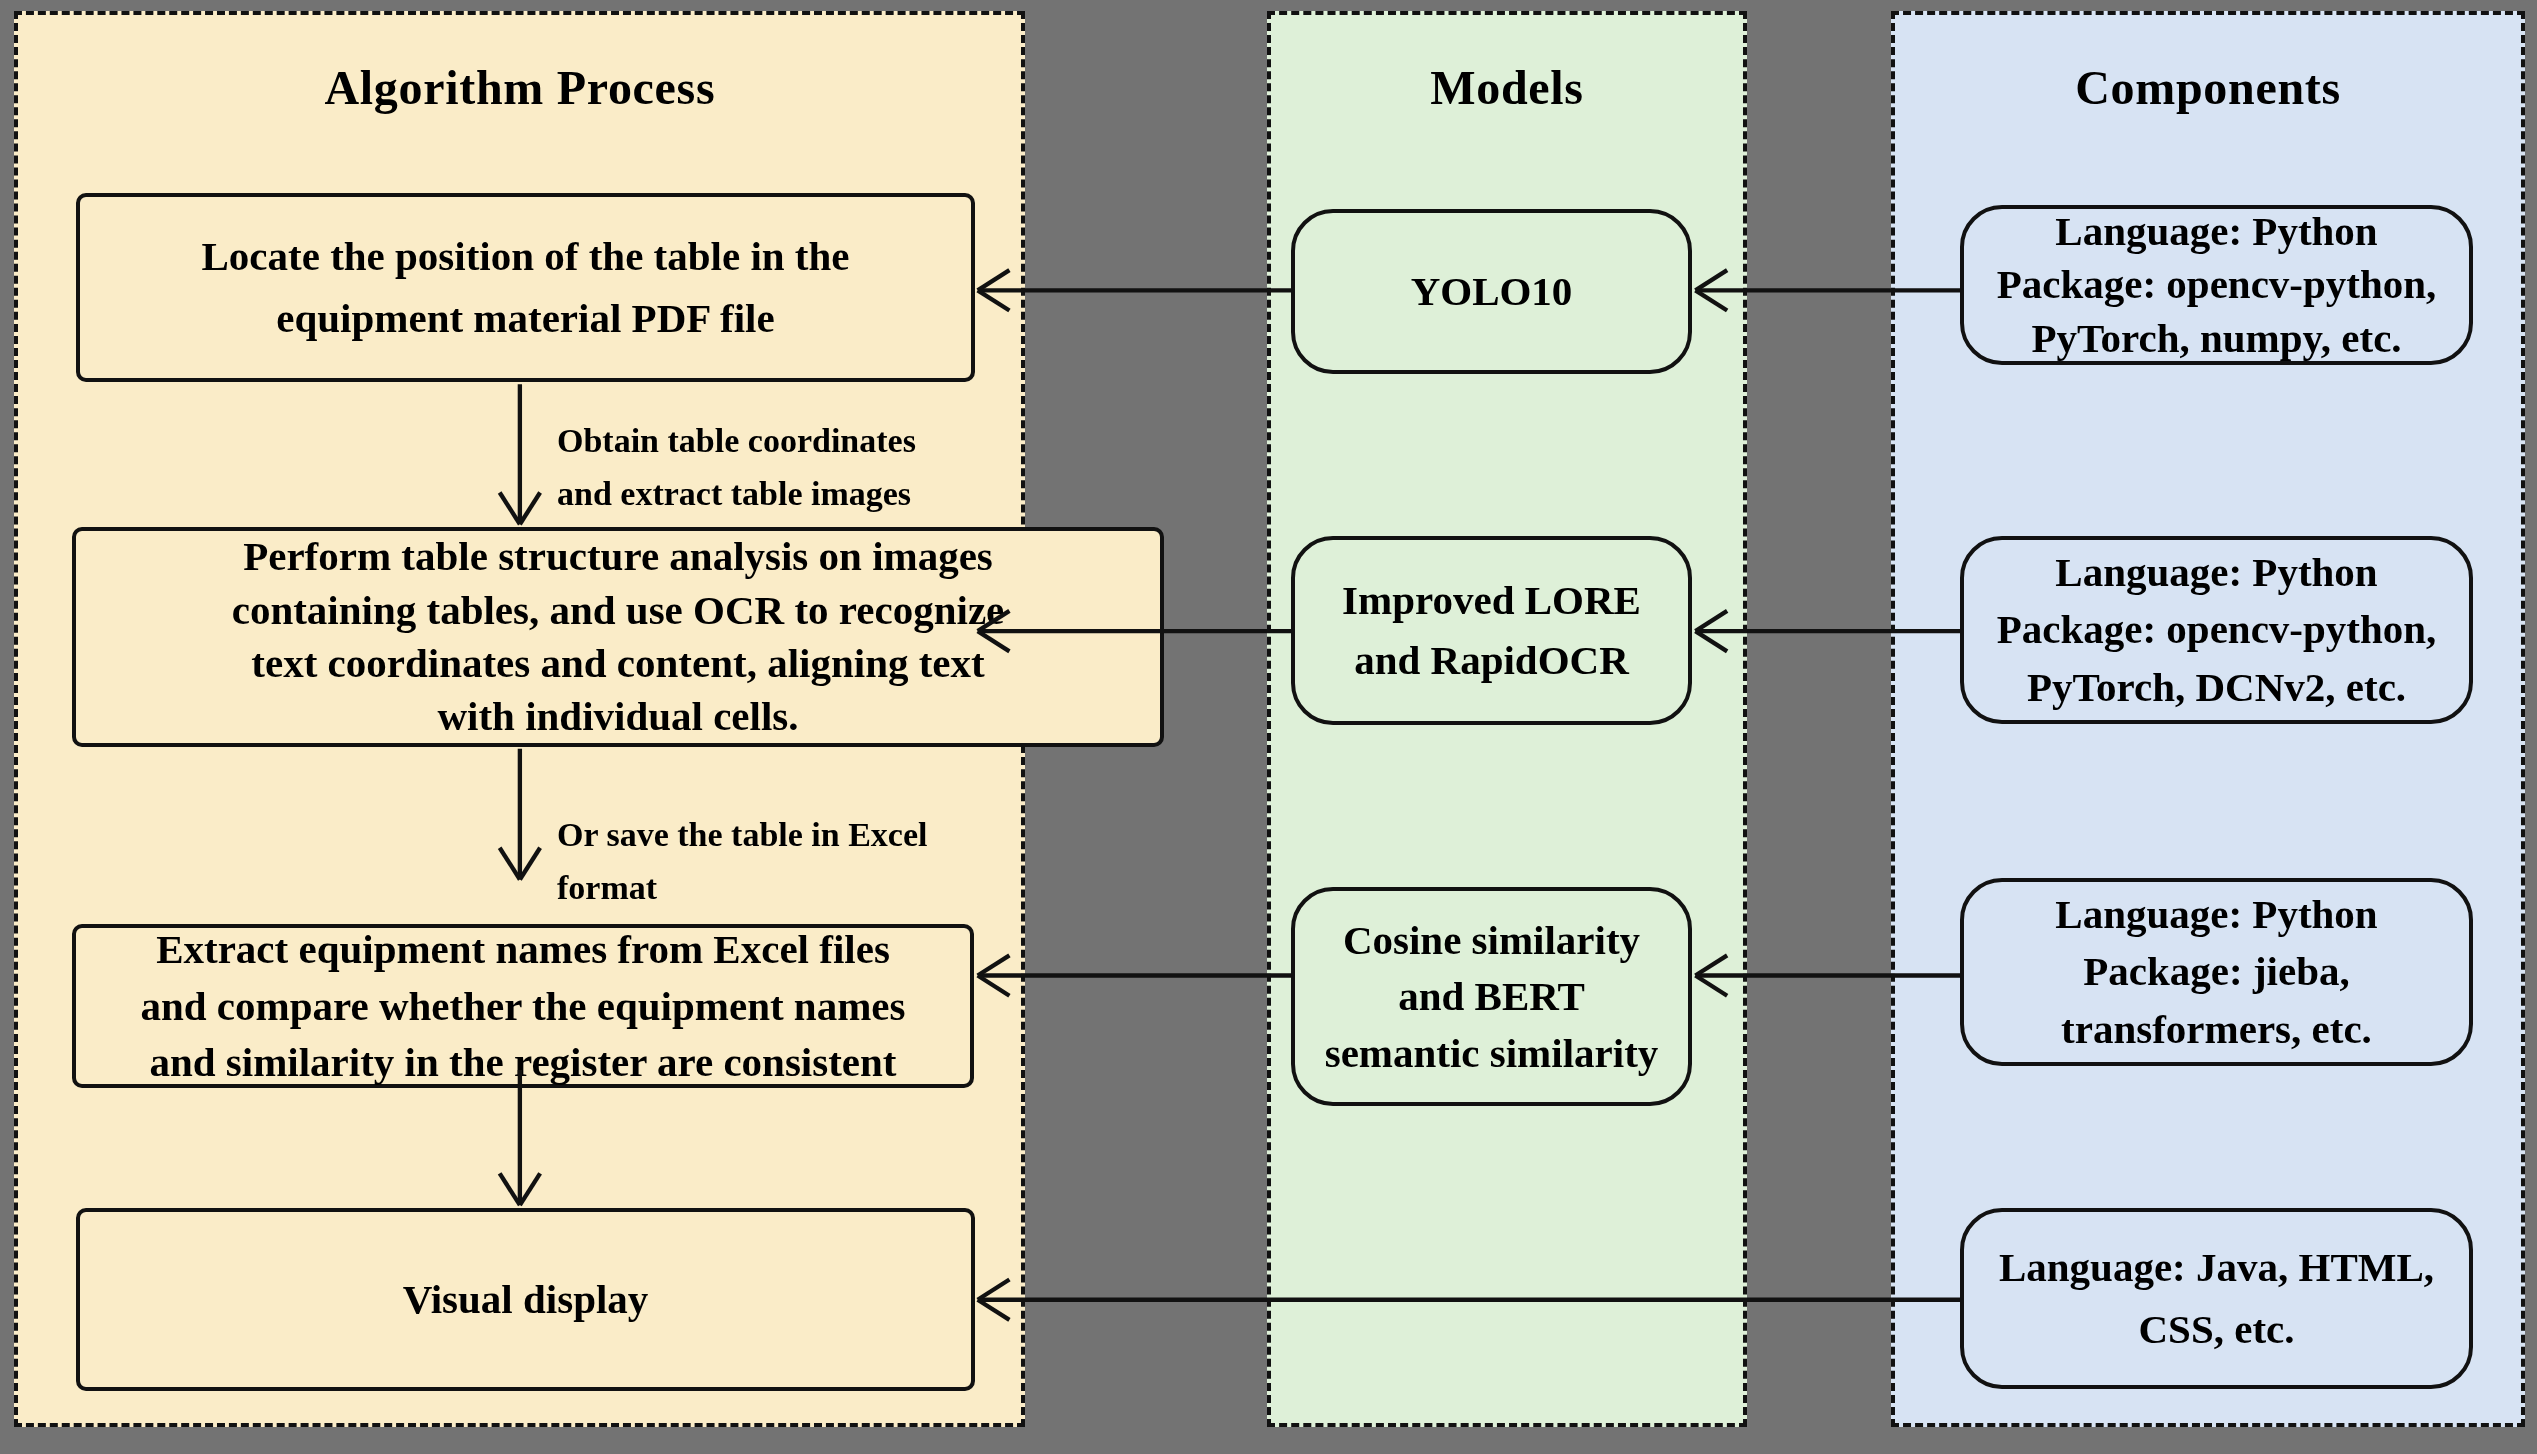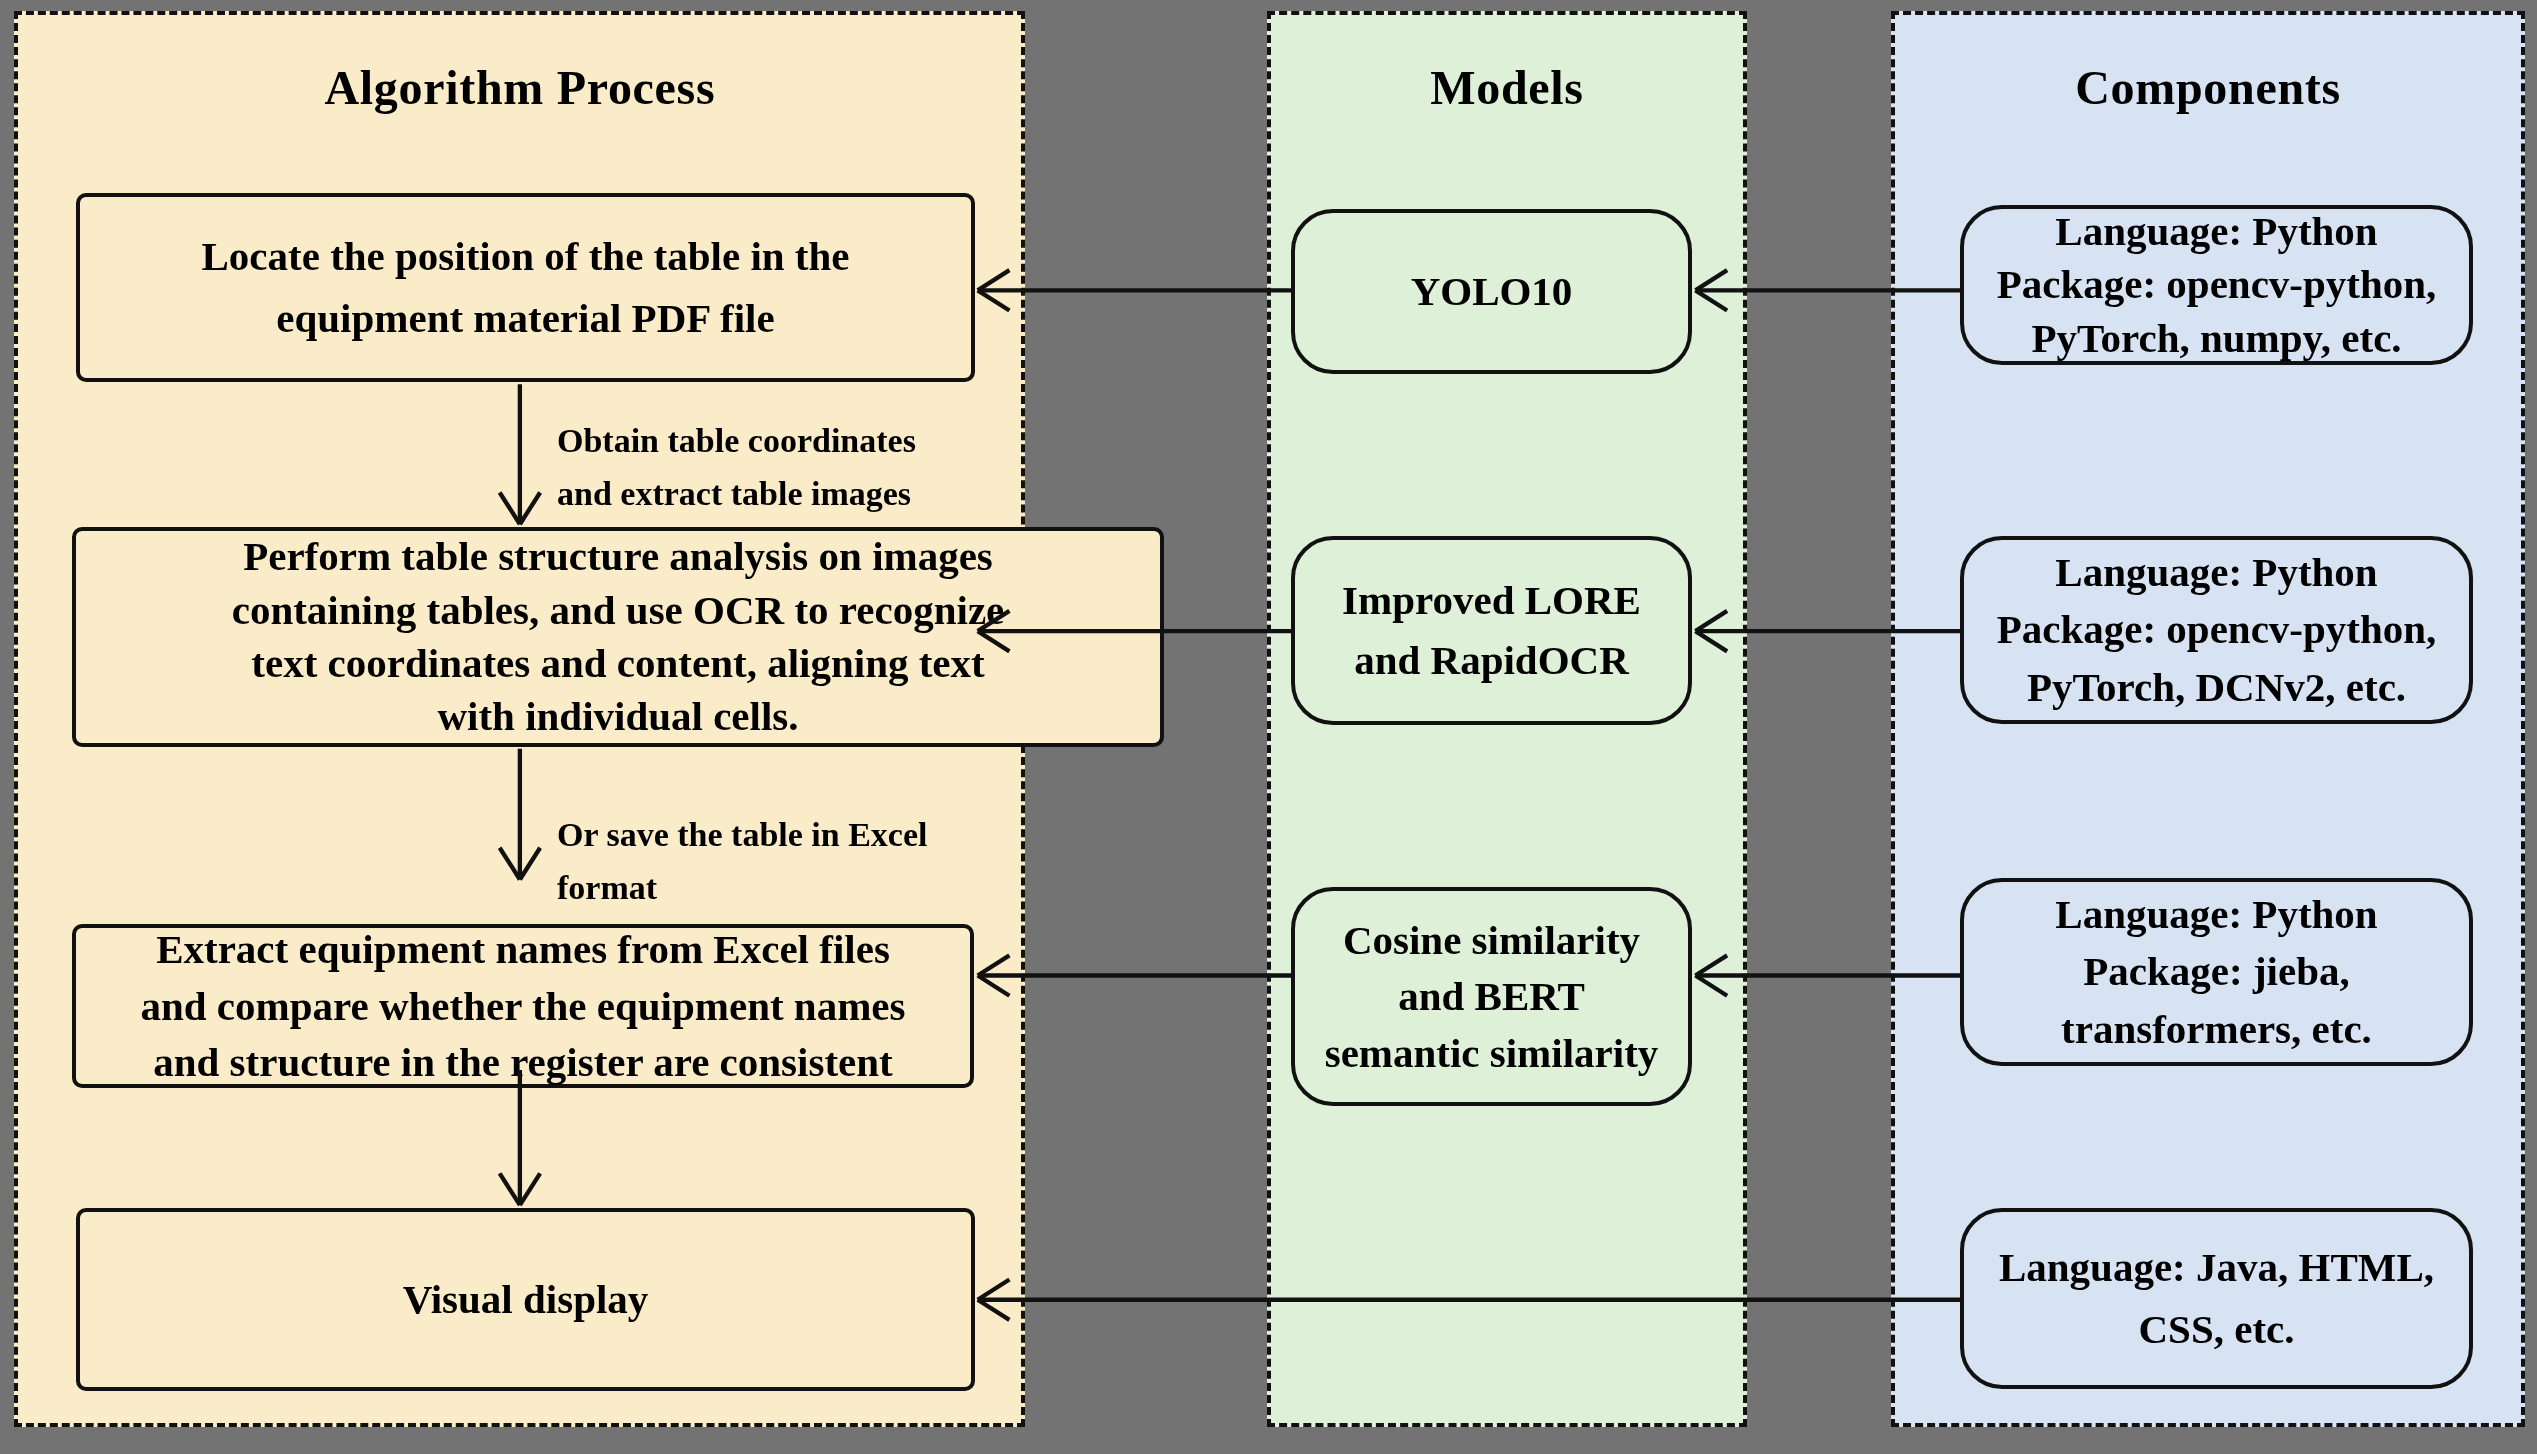--- a/index.html
+++ b/index.html
@@ -105,21 +105,21 @@
   <div class="nodebox ybox" style="left:72px; top:527px; width:1092px; height:220px; line-height:1.3;">
     <span class="tline">Perform table structure analysis on images</span>
     <span class="tline">containing tables, and use OCR to recognize</span>
     <span class="tline">text coordinates and content, aligning text</span>
     <span class="tline">with individual cells.</span>
   </div>
 
   <div class="nodebox ybox" style="left:72px; top:924px; width:902px; height:164px; line-height:1.38;">
     <span class="tline">Extract equipment names from Excel files</span>
     <span class="tline">and compare whether the equipment names</span>
-    <span class="tline">and structure in the register are consistent</span>
+    <span class="tline">and similarity in the register are consistent</span>
   </div>
 
   <div class="nodebox ybox" style="left:76px; top:1208px; width:899px; height:183px;">
     <span class="tline">Visual display</span>
   </div>
 
   <div class="edge-label" style="left:557px; top:415px;">
     <span class="tline" style="display:block">Obtain table coordinates</span>
     <span class="tline" style="display:block">and extract table images</span>
   </div>

